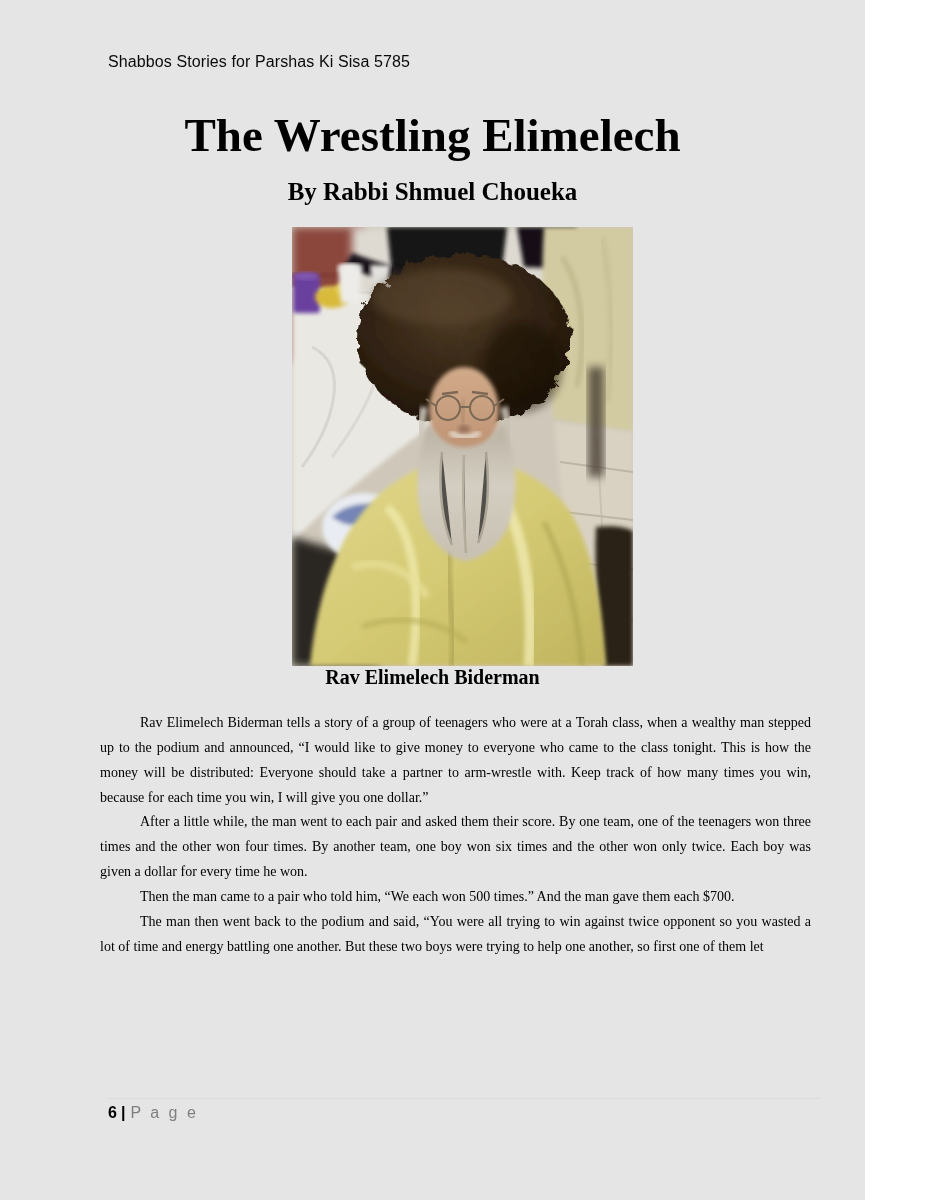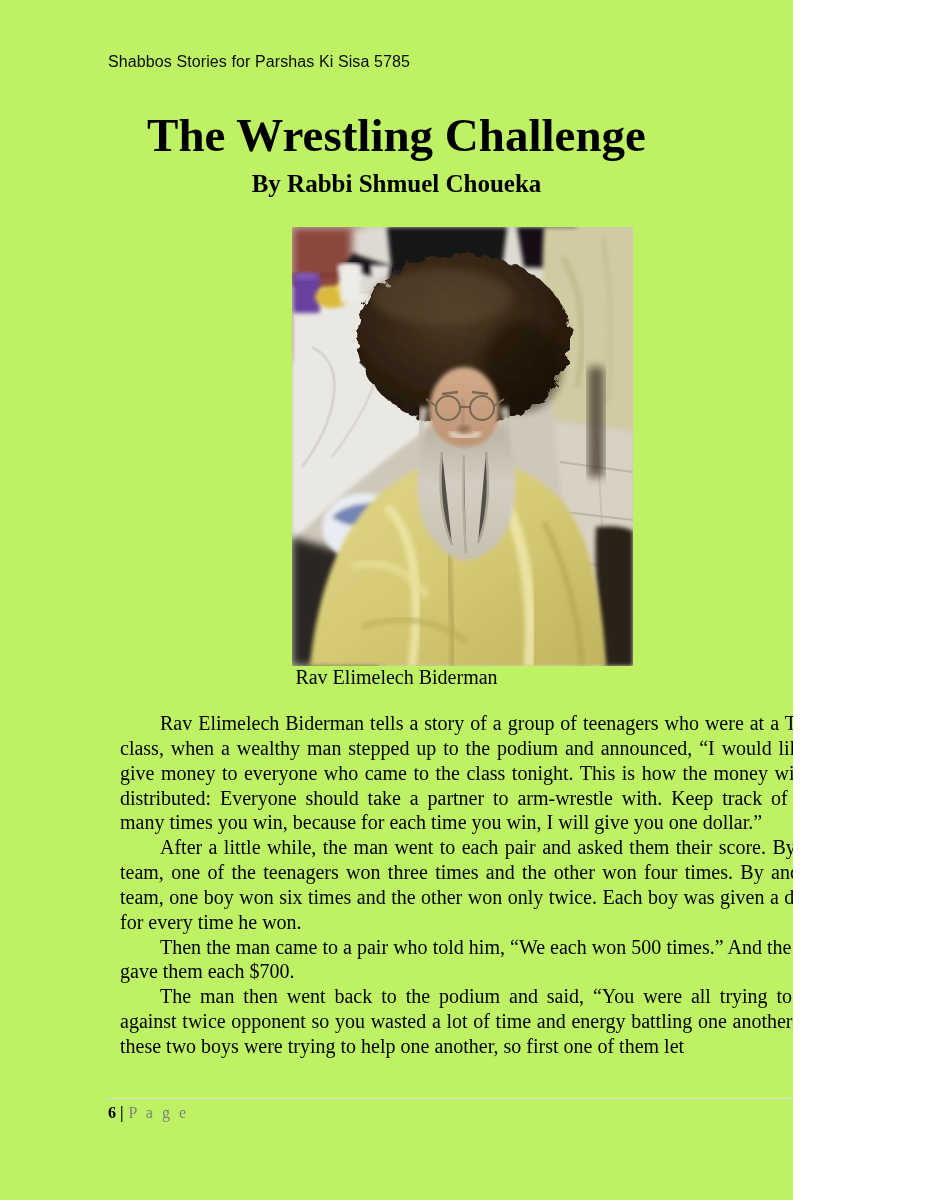--- a/index.html
+++ b/index.html
@@ -1,77 +1,77 @@
 <!DOCTYPE html>
 <html><head>
 <meta charset="utf-8">
 <style>
   html,body{margin:0;padding:0;background:#ffffff;}
   .page{
     position:relative;
-    width:793px;height:1200px;
-    background:#bef264;
+    width:865px;height:1200px;
+    background:#e5e5e5;
     font-family:"Liberation Serif", serif;
     color:#000;
     overflow:hidden;
   }
   .doc-header{
     position:absolute;left:108px;top:53px;
     font-family:"Liberation Sans", sans-serif;
     font-size:16px;color:#0a0a0a;letter-spacing:0.1px;
   }
   .doc-title{
     position:absolute;left:0;right:0;top:108px;
     text-align:center;
     font-size:47px;font-weight:bold;line-height:1.15;
     margin:0;
   }
   .doc-byline{
     position:absolute;left:0;right:0;top:170px;
     text-align:center;
     font-size:25px;font-weight:bold;
-    margin:0;
+    margin:8px;
   }
   .photo-figure{
     position:absolute;left:292px;top:227px;
     width:341px;height:439px;margin:0;
   }
   .photo-figure svg{display:block;width:341px;height:439px;}
   .photo-caption{
     position:absolute;left:0;right:0;top:666px;
     text-align:center;
-    font-size:20px;font-weight:normal;
+    font-size:20px;font-weight:bold;
   }
   .doc-body{
-    position:absolute;left:120px;top:711px;width:711px;
-    font-size:20px;line-height:24.85px;
+    position:absolute;left:100px;top:711px;width:711px;
+    font-size:14px;line-height:24.85px;
     text-align:justify;
   }
   .doc-body p{margin:0;text-indent:40px;}
   .footer-rule{
     position:absolute;left:106px;top:1098px;width:714px;
     border-top:1px solid #dcdcdc;height:0;
   }
   .doc-footer{
     position:absolute;left:108px;top:1104px;
-    font-family:Liberation Serif, serif;
+    font-family:Liberation Sans, sans-serif;
     font-size:16px;
   }
   .pg-num{font-weight:bold;color:#000;}
   .pg-sep{font-weight:bold;color:#000;margin:0 5px 0 4px;}
   .pg-label{color:#7f7f7f;letter-spacing:2.5px;}
 </style>
 </head>
 <body>
 
 <div class="page">
 
   <div class="doc-header">Shabbos Stories for Parshas Ki Sisa 5785</div>
 
-  <h1 class="doc-title">The Wrestling Challenge</h1>
+  <h1 class="doc-title">The Wrestling Elimelech</h1>
 
   <h2 class="doc-byline">By Rabbi Shmuel Choueka</h2>
 
   <figure class="photo-figure">
     <svg viewBox="0 0 341 439" preserveAspectRatio="none" role="img">
       <title>Rav Elimelech Biderman seated in a gold satin bekishe and large brown fur shtreimel, with a long grey beard and glasses, at a table covered with a white tablecloth with cups, other people in the background</title>
       <defs>
         <radialGradient id="hatg" cx="45%" cy="35%" r="70%">
           <stop offset="0%" stop-color="#4d3a25"></stop>
           <stop offset="55%" stop-color="#332414"></stop>

